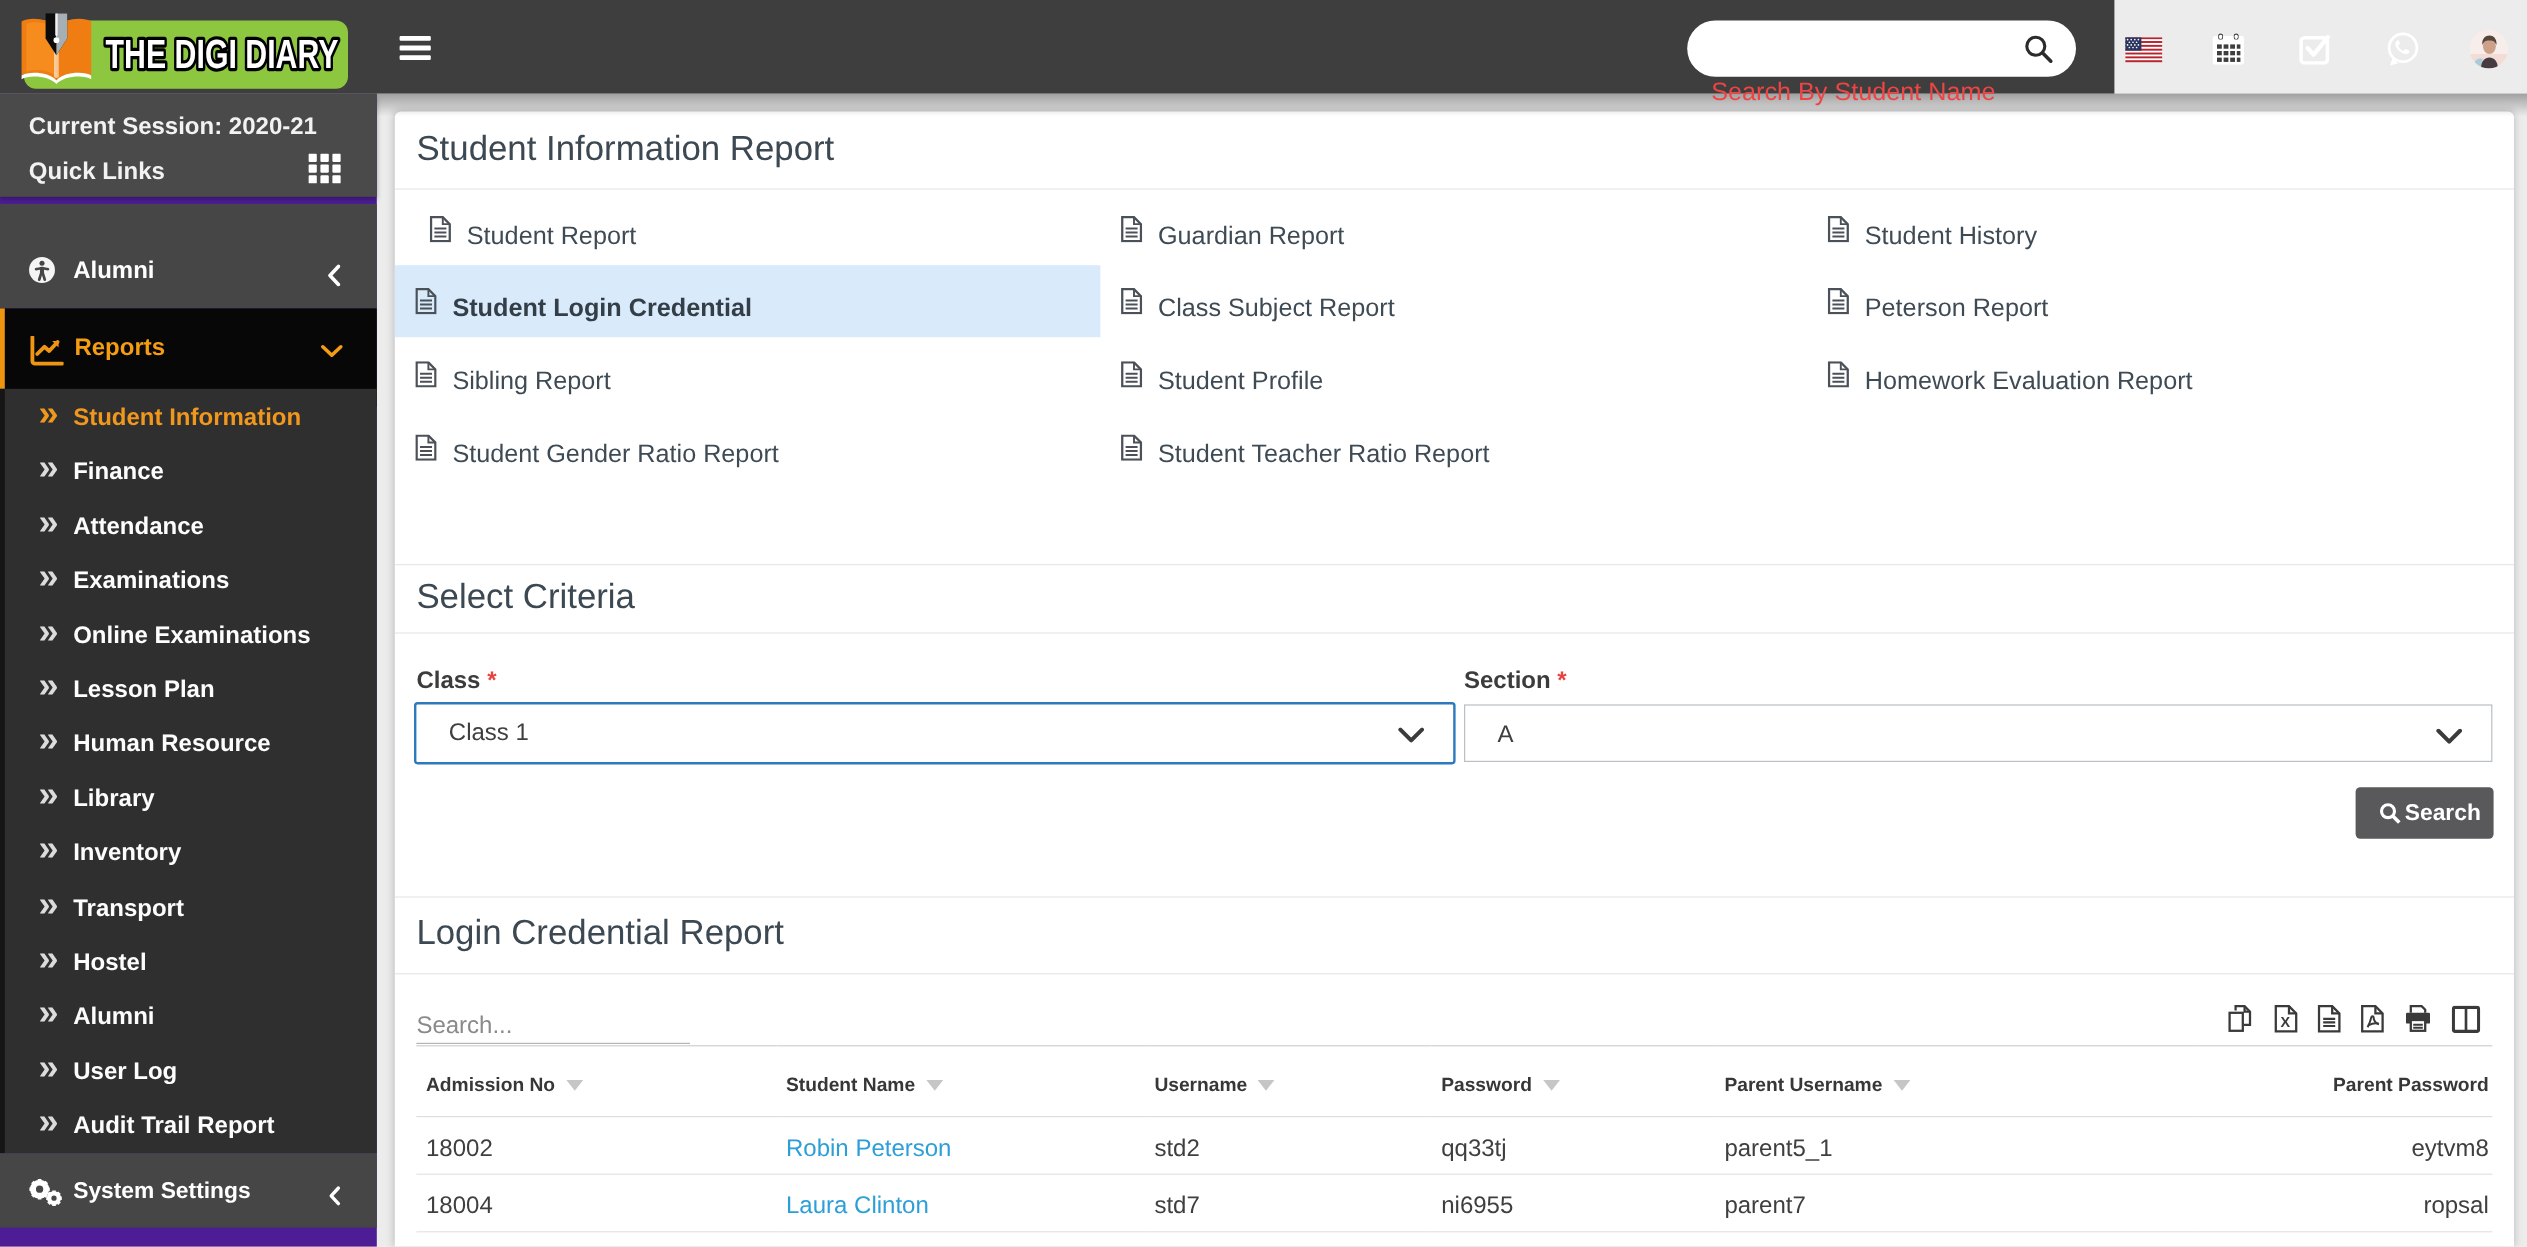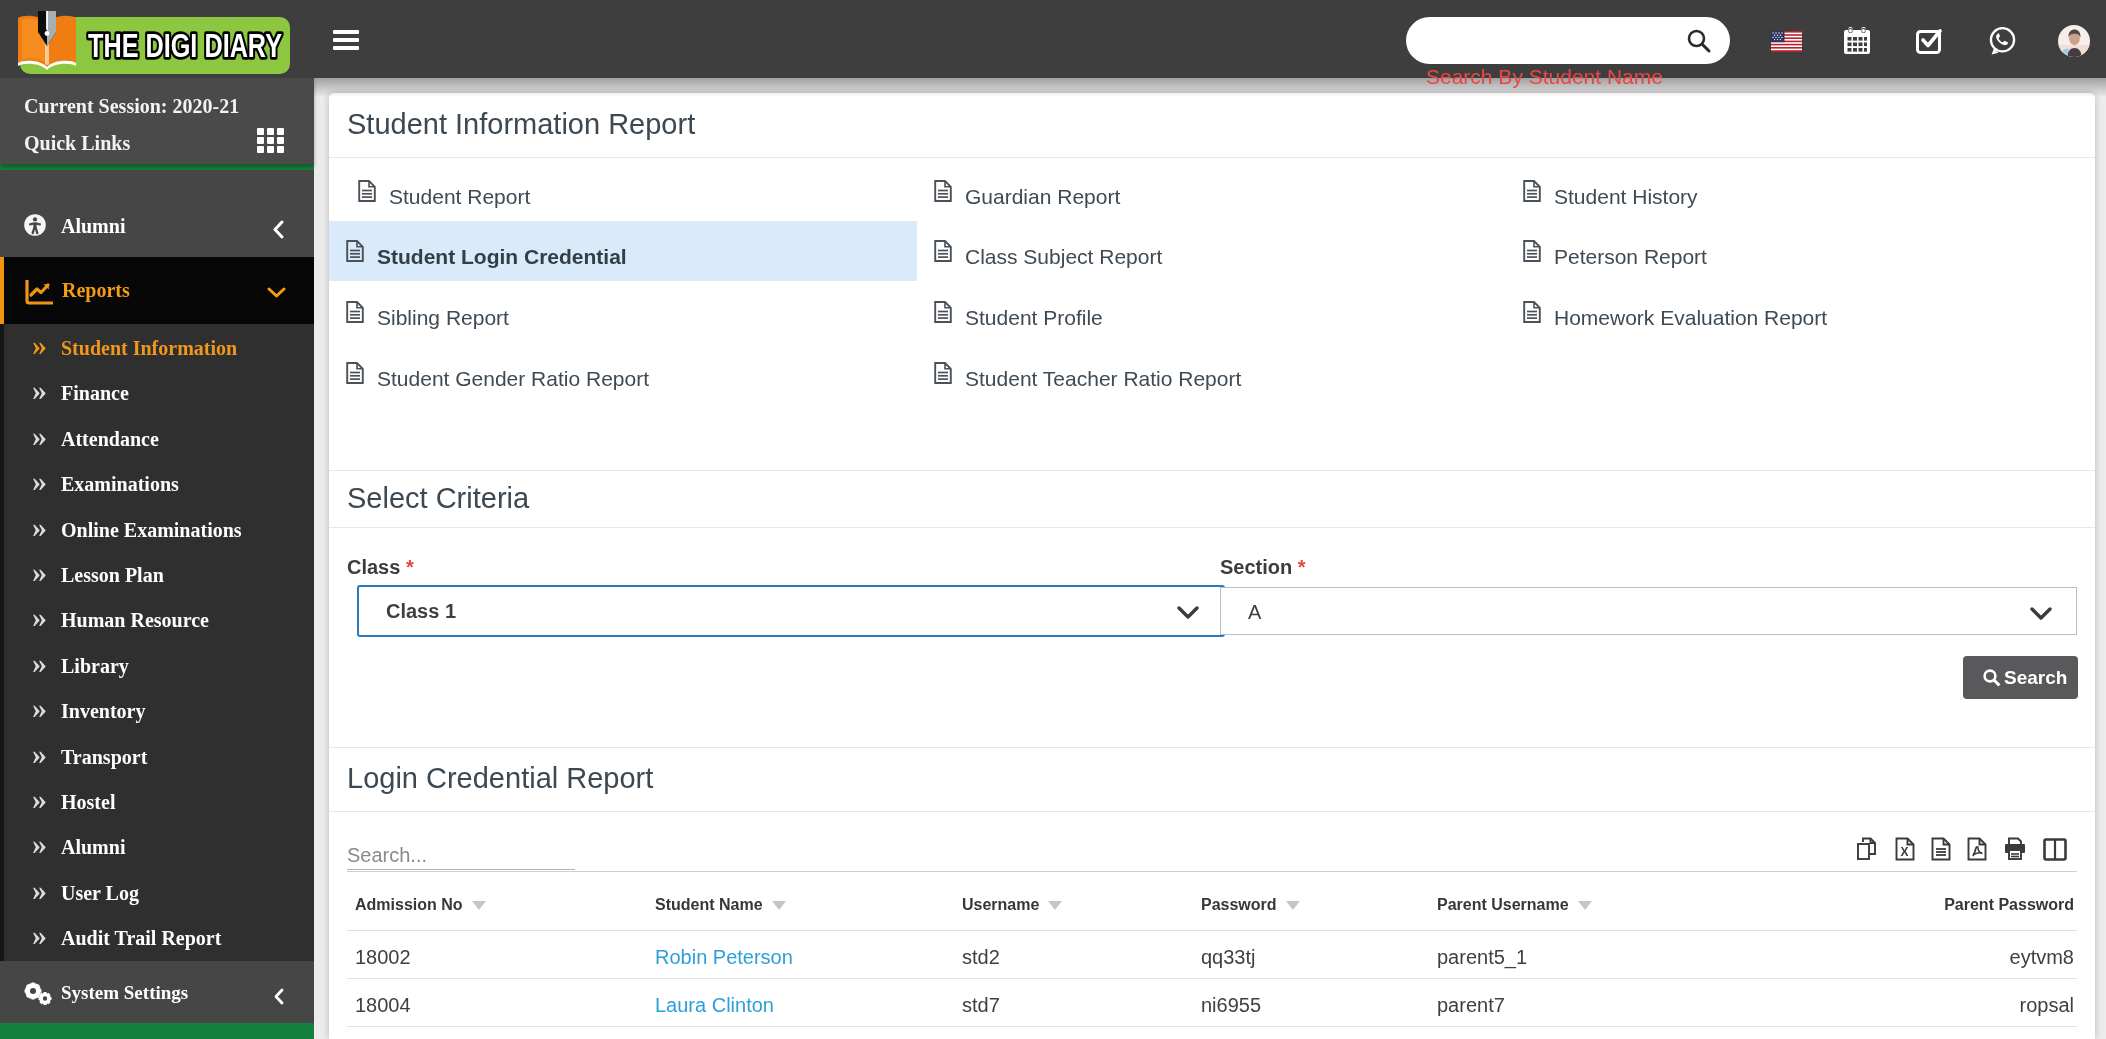--- a/index.html
+++ b/index.html
@@ -1,33 +1,33 @@
 <!DOCTYPE html>
 <html><head>
 <meta charset="utf-8">
 <style>
   * { margin:0; padding:0; box-sizing:border-box; }
   html,body { width:2106px; height:1039px; overflow:hidden; font-family:"Liberation Sans", sans-serif; }
   body { position:relative; background:#ececec; }
 
   
-  .topbar { position:absolute; left:0; top:0; width:2106px; height:78px; background:#3e3e3e; z-index:30; }
+  .topbar { position:absolute; left:0; top:0; width:1762px; height:78px; background:#3e3e3e; z-index:30; }
   .logo { position:absolute; left:20px; top:17px; width:270px; height:57px; background:#8dc63f; border-radius:10px; }
   .logo svg.booksvg { position:absolute; left:-6px; top:-6px; }
   .logo .lgtext { position:absolute; left:60px; top:0; width:210px; height:57px; }
   .hamb { position:absolute; left:333px; top:30px; width:26px; height:20px; }
   .hamb div { height:4px; background:#fff; border-radius:1px; margin-bottom:4px; }
   .schoolname { position:absolute; left:385px; top:23px; font-size:32px; font-weight:bold; color:#a5cd3a; }
   .searchpill { position:absolute; left:1406px; top:17px; width:324px; height:47px; background:#fff; border-radius:24px; }
   .searchpill .ph { position:absolute; left:20px; top:12px; font-size:21px; color:#ef4444; width:248px; overflow:hidden; white-space:nowrap;margin-top:36px; }
   .searchpill svg { position:absolute; right:18px; top:11px; }
   .tbicon { position:absolute; top:0; }
 
   
-  .sidebar { position:absolute; left:0; top:78px; width:314px; height:961px; background:#15803d; z-index:20;font-family:Liberation Serif, serif; }
+  .sidebar { position:absolute; left:0; top:78px; width:314px; height:961px; background:#4c1d95; z-index:20; }
   .session { position:absolute; left:0; top:0; width:314px; height:86px; background:#4a4a4a; box-shadow:0 3px 4px rgba(0,0,0,.3); }
   .session .l1 { position:absolute; left:24px; top:17px; font-size:20px; font-weight:bold; color:#f2f2f2; }
   .session .l2 { position:absolute; left:24px; top:54px; font-size:20px; font-weight:bold; color:#f2f2f2; }
   .session svg { position:absolute; right:30px; top:50px; }
   .alumnirow { position:absolute; left:0; top:92px; width:314px; height:87px; background:#464646; }
   .alumnirow .txt { position:absolute; left:61px; top:45px; font-size:20px; font-weight:bold; color:#fff; }
   .alumnirow svg.ic { position:absolute; left:23px; top:43px; }
   .alumnirow svg.ch { position:absolute; right:30px; top:50px; }
   .reportsrow { position:absolute; left:0; top:179px; width:314px; height:82px; background:#070707; border-left:4px solid #ee9410; }
   .reportsrow .txt { position:absolute; left:58px; top:22px; font-size:20px; font-weight:bold; color:#f49c12; }
@@ -220,21 +220,21 @@
           </svg>
           <span class="tx">Student Teacher Ratio Report</span>
         </div>
       </div>
 
     <div class="hr" style="top:377px;"></div>
     <div class="h2" style="top:389px;">Select Criteria</div>
     <div class="hr" style="top:434px;"></div>
 
     <div class="label" style="left:18px; top:463px;">Class <span class="star">*</span></div>
-    <div class="sel1" style="left:28px; top:492px; width:868px; height:52px; border:2px solid #2d79bd; border-radius:3px;font-weight:bold;">
+    <div class="sel1" style="left:16px; top:492px; width:868px; height:52px; border:2px solid #2d79bd; border-radius:3px;">
       <span class="val">Class 1</span>
       <svg width="22" height="14" viewBox="0 0 22 14">
           <path d="M2 2 L11 11 L20 2" fill="none" stroke="#3b3b3b" stroke-width="3.4" stroke-linecap="round" stroke-linejoin="round"></path>
         </svg>
     </div>
     <div class="label" style="left:891px; top:463px;">Section <span class="star">*</span></div>
     <div class="sel1" style="left:891px; top:494px; width:857px; height:48px; border:1px solid #b9bfc4;">
       <span class="val">A</span>
       <svg width="22" height="14" viewBox="0 0 22 14">
           <path d="M2 2 L11 11 L20 2" fill="none" stroke="#3b3b3b" stroke-width="3.4" stroke-linecap="round" stroke-linejoin="round"></path>

